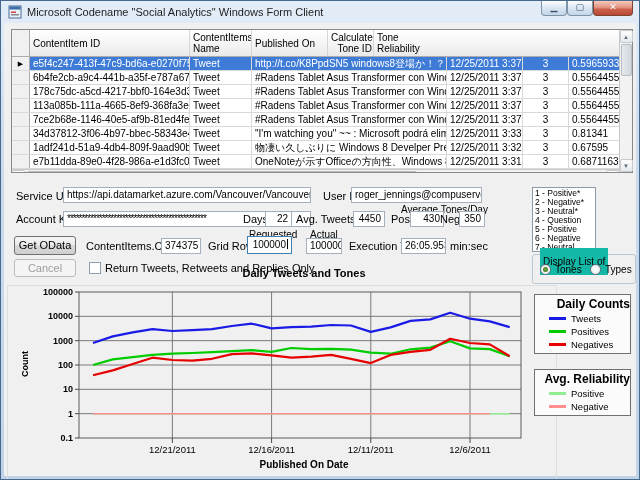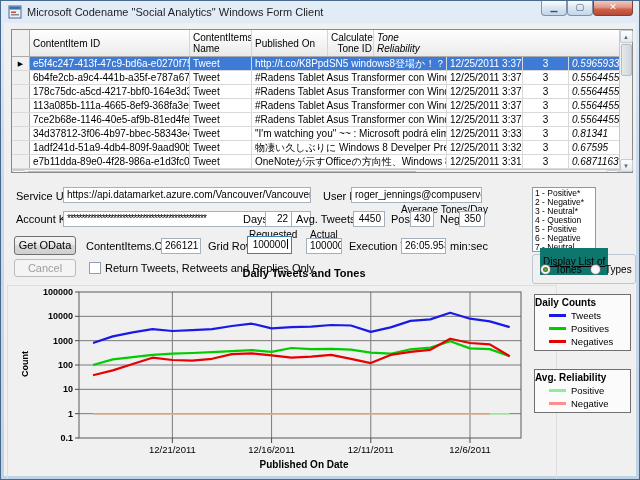--- a/index.html
+++ b/index.html
@@ -22,54 +22,54 @@
   .tbox{position:absolute;height:16px;background:#FFF;border:1px solid #A5B0BC;font-size:10px;
     line-height:14px;padding:0 3px;overflow:hidden;white-space:nowrap;color:#000;}
   .tbox.num{text-align:right;}
   .tbox.focus{border-color:#3C7FB1;}
   .caret{display:inline-block;width:1px;height:10px;background:#000;vertical-align:-1px;margin-left:1px;}
   .btn{position:absolute;border:1px solid #707070;border-radius:3px;font-size:11px;text-align:center;
     background:linear-gradient(#F5F5F5,#EBEBEB 45%,#D9D9D9 50%,#CFCFCF);color:#000;cursor:default;}
   .btn.disabled{color:#9E9E9E;border-color:#BCBCBC;background:#F4F4F4;}
   .chk{position:absolute;width:12px;height:12px;background:#FFF;border:1px solid #8EA0B2;}
   .groupbox{position:absolute;border:1px solid #BCC7D2;border-radius:3px;}
-  .gb-label{position:absolute;top:-7px;left:7px;background:#0f766e;font-size:10px;padding:8px 3px;white-space:nowrap;text-decoration:underline;}
+  .gb-label{position:absolute;top:-7px;left:7px;background:#14b8a6;font-size:10px;padding:8px 3px;white-space:nowrap;}
   .radio{position:absolute;display:flex;align-items:center;gap:4px;font-size:10px;}
   .rdot{width:11px;height:11px;border-radius:50%;border:1px solid #61707E;background:radial-gradient(#FFFFFF,#E4E8EC);position:relative;flex:0 0 auto;}
   .rdot.sel::after{content:"";position:absolute;inset:2px;border-radius:50%;background:radial-gradient(#77B345,#2D5E14);}
   
   .dgv{position:absolute;left:7px;top:6px;width:622px;height:144px;background:#FFF;border:1px solid #8A8A8A;display:flex;}
   .dgv-main{flex:1;display:flex;flex-direction:column;overflow:hidden;}
   .dgv-head{display:flex;height:27px;background:linear-gradient(#FFFFFF,#F4F4F4 55%,#E9E9E9);border-bottom:1px solid #ABABAB;}
   .hcell{font-size:10px;line-height:11px;padding:2px 3px;border-right:1px solid #D5D5D5;display:flex;align-items:center;overflow:hidden;white-space:pre-line;}
   .dgv-row{display:flex;height:14px;border-bottom:1px solid #D9D9D9;background:#FFF;}
   .cell{font-size:10px;line-height:13px;padding:0 3px;border-right:1px solid #D9D9D9;overflow:hidden;white-space:nowrap;}
   .c0{width:18px;flex:0 0 auto;background:#F0F0F0;border-right:1px solid #ABABAB;text-align:center;font-size:7px;line-height:13px;color:#000;padding:0;}
   .c1{width:160px;flex:0 0 auto;}
   .c2{width:62px;flex:0 0 auto;}
   .c3{flex:1;}
   .c4{width:76px;flex:0 0 auto;}
   .c5{width:46px;flex:0 0 auto;text-align:center;}
-  .c6{width:50px;flex:0 0 auto;border-right:none;font-style:italic;}
+  .c6{width:50px;flex:0 0 auto;border-right:none;}
   .dgv-row.sel .cell{background:#3E7BD7;color:#FFF;}
   .dgv-row.sel .c0{background:#F0F0F0;color:#000;}
   .scrollv{width:13px;flex:0 0 auto;background:#F2F2F2;border-left:1px solid #C8C8C8;display:flex;flex-direction:column;align-items:center;font-size:6px;color:#5A6A7A;}
   .scrollh{height:15px;background:#F2F2F2;border-top:1px solid #C8C8C8;display:flex;align-items:center;font-size:6px;color:#5A6A7A;margin-top:auto;}
   .sbtn{width:13px;height:13px;line-height:13px;text-align:center;background:linear-gradient(#FDFDFD,#E6E9EC);border:1px solid #C6CCD2;border-radius:2px;flex:0 0 auto;}
   .sthumb-v{width:11px;height:32px;margin-top:1px;background:linear-gradient(90deg,#E6E9EC,#CFD6DC);border:1px solid #B5BDC5;border-radius:2px;}
   .sthumb-h{width:390px;height:11px;margin-left:2px;background:linear-gradient(#E6E9EC,#CFD6DC);border:1px solid #B5BDC5;border-radius:2px;}
   .spacer{flex:1;}
   
   .chart-frame{position:absolute;left:3px;top:262px;width:550px;height:209px;border:1px solid #DEDEDE;}
   .chart-title{position:absolute;left:150px;top:244px;width:300px;text-align:center;font-size:11px;font-weight:bold;color:#000;}
   .axis-title-x{position:absolute;left:150px;top:436px;width:300px;text-align:center;font-size:10px;font-weight:bold;color:#000;}
   .axis-title-y{position:absolute;left:-14px;top:336px;width:70px;text-align:center;font-size:9px;font-weight:bold;color:#000;transform:rotate(-90deg);}
   svg text{font-family:"Liberation Sans",sans-serif;}
   .legend-box{position:absolute;width:97px;background:#FBFBFB;border:1px solid #707070;padding:2px 0 2px 0;}
-  .legend-title{font-size:10px;font-weight:bold;text-align:left;color:#000;margin-bottom:1px;}
+  .legend-title{font-size:12px;font-weight:bold;text-align:right;color:#000;margin-bottom:1px;}
   .legend-entry{display:flex;align-items:center;gap:5px;padding:1px 0 1px 14px;font-size:9.5px;color:#000;}
   .swatch{width:17px;height:3px;flex:0 0 auto;}
   
   .tone-list{position:absolute;left:528px;top:164px;width:64px;height:65px;background:#FFF;border:1px solid #8A9AAA;padding:1px 2px;overflow:hidden;}
   .tone-item{font-size:8.5px;line-height:9px;white-space:nowrap;color:#000;}
 </style>
 </head>
 <body>
 
 <div class="window">
@@ -198,30 +198,30 @@
     <div class="tbox" style="left:347px;top:164px;width:131px;">roger_jennings@compuserve.com</div>
     <div class="small-label" style="left:397px;top:181px;">Average Tones/Day</div>
 
     <div class="label" style="left:12px;top:190px;">Account Key:</div>
     <div class="tbox" style="left:59px;top:188px;width:248px;letter-spacing:-1px;">************************************************</div>
     <div class="label" style="left:239px;top:190px;">Days:</div>
     <div class="tbox num" style="left:261px;top:188px;width:27px;">22</div>
     <div class="label" style="left:292px;top:190px;">Avg. Tweets/Day:</div>
     <div class="tbox num" style="left:349px;top:188px;width:32px;">4450</div>
     <div class="label" style="left:387px;top:190px;">Pos:</div>
-    <div class="tbox num" style="left:406px;top:188px;width:24px;">430</div>
+    <div class="tbox num" style="left:406px;top:188px;width:34px;">430</div>
     <div class="label" style="left:436px;top:190px;">Neg:</div>
     <div class="tbox num" style="left:455px;top:188px;width:26px;">350</div>
 
     <div class="small-label" style="left:245px;top:206px;">Requested</div>
     <div class="small-label" style="left:306px;top:206px;">Actual</div>
 
     <div class="btn" style="left:10px;top:213px;width:62px;height:19px;line-height:17px;">Get OData</div>
     <div class="label" style="left:82px;top:217px;">ContentItems.Count():</div>
-    <div class="tbox num" style="left:157px;top:215px;width:40px;">266121</div>
+    <div class="tbox num" style="left:157px;top:215px;width:40px;">374375</div>
     <div class="label" style="left:204px;top:217px;">Grid Rows:</div>
     <div class="tbox num focus" style="left:243px;top:213px;width:45px;height:18px;line-height:16px;"><span>100000</span><span class="caret"></span></div>
     <div class="tbox num" style="left:302px;top:215px;width:36px;">100000</div>
     <div class="label" style="left:345px;top:217px;">Execution Time:</div>
     <div class="tbox num" style="left:397px;top:215px;width:45px;">26:05.953</div>
     <div class="label" style="left:446px;top:217px;">min:sec</div>
 
     <div class="btn disabled" style="left:10px;top:236px;width:62px;height:18px;line-height:16px;">Cancel</div>
     <div class="chk" style="left:85px;top:239px;"></div>
     <div class="label" style="left:101px;top:239px;">Return Tweets, Retweets and Replies Only</div>

